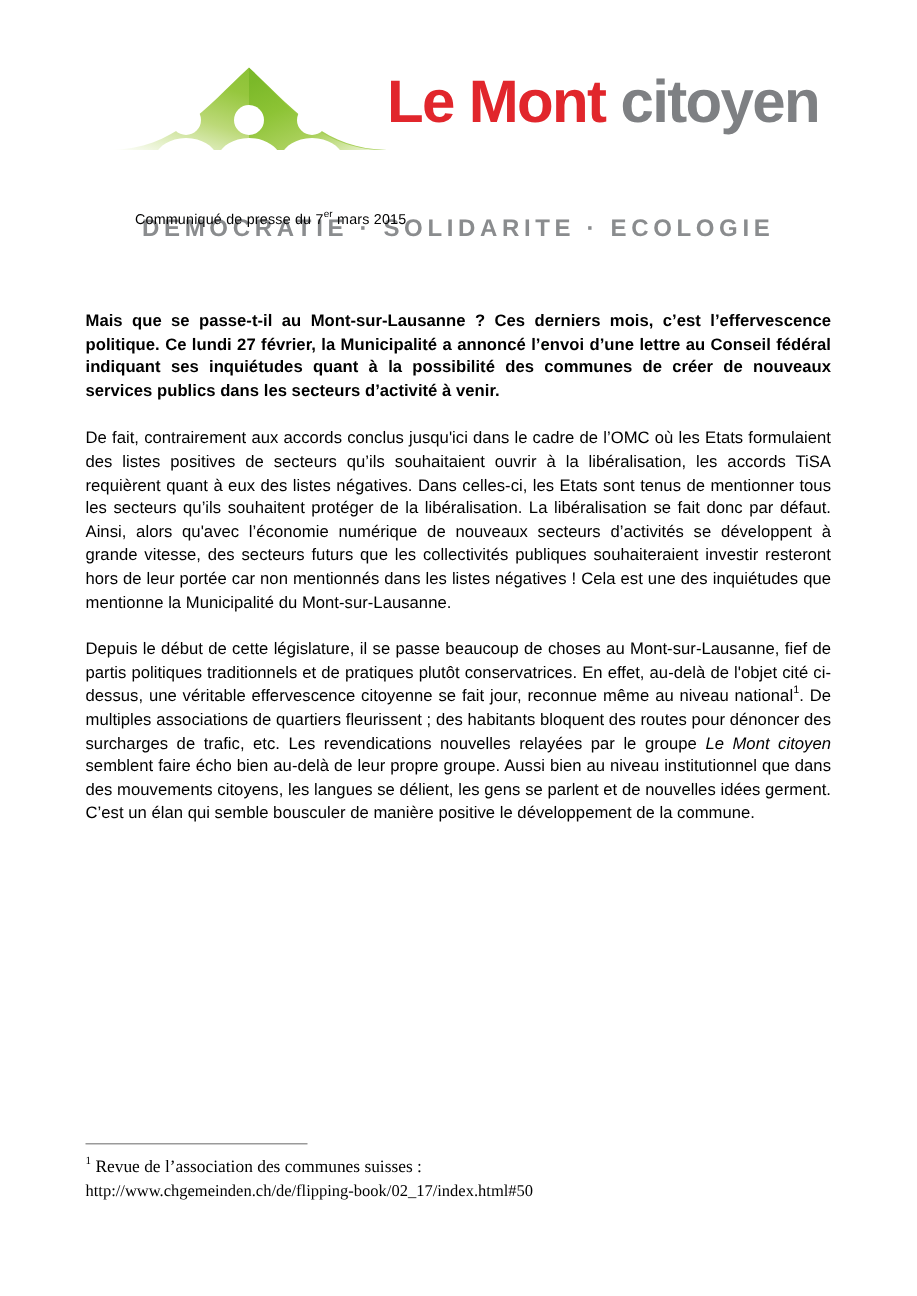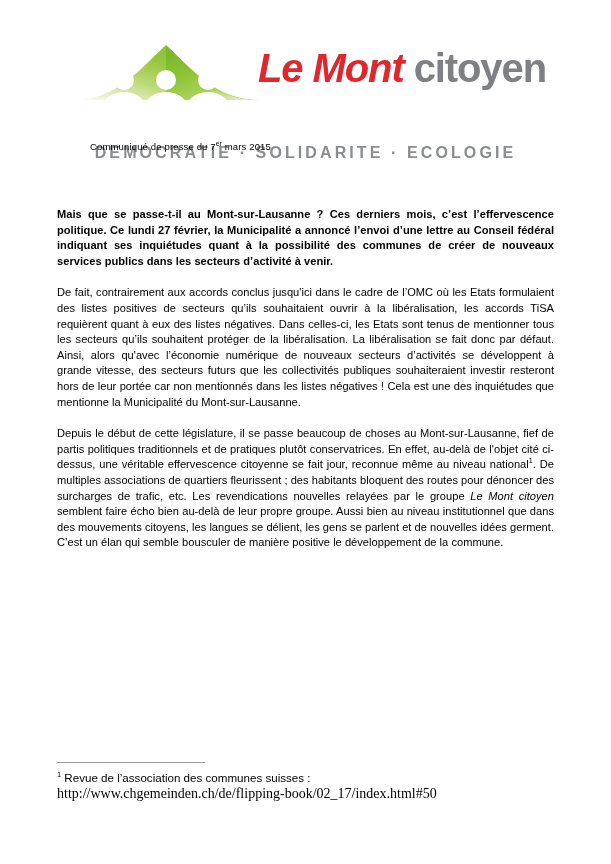--- a/index.html
+++ b/index.html
@@ -53,21 +53,21 @@
     position: absolute;
     left: 258px;
     top: 6px;
     font-family: "Liberation Sans", sans-serif;
     font-weight: bold;
     font-size: 40px;
     line-height: 48px;
     letter-spacing: -1.1px;
     white-space: nowrap;
   }
-  .wm-red { color: #e1262c; font-style: italic; }
+  .wm-red { color: #e1262c; }
   .wm-gray { color: #7e8083; margin-top: 21px; }
 
   .tagline {
     position: absolute;
     left: 0;
     top: 106px;
     width: 611px;
     text-align: center;
     font-family: Liberation Sans, sans-serif;
     font-weight: bold;
@@ -130,35 +130,35 @@
     top: 762px;
     width: 420px;
   }
   .footnote-rule {
     width: 148px;
     height: 0;
     border-top: 1px solid #9a9a9a;
     margin: 0 0 7px 0;
   }
   .footnote-text {
-    font-family: Liberation Sans, sans-serif;
+    font-family: Liberation Serif, serif;
     font-size: 11.6px;
     line-height: 16px;
     color: #000;
     margin: 0;
     white-space: nowrap;
   }
   .footnote-text sup {
     font-size: 7.4px;
     vertical-align: super;
     line-height: 0;
   }
   .footnote-url {
     font-family: "Liberation Serif", serif;
-    font-size: 14px;
+    font-size: 11px;
     line-height: 16px;
     color: #000;
     margin: 0;
     white-space: nowrap;
   }
 </style>
 </head>
 <body>
 
 <div class="page">

